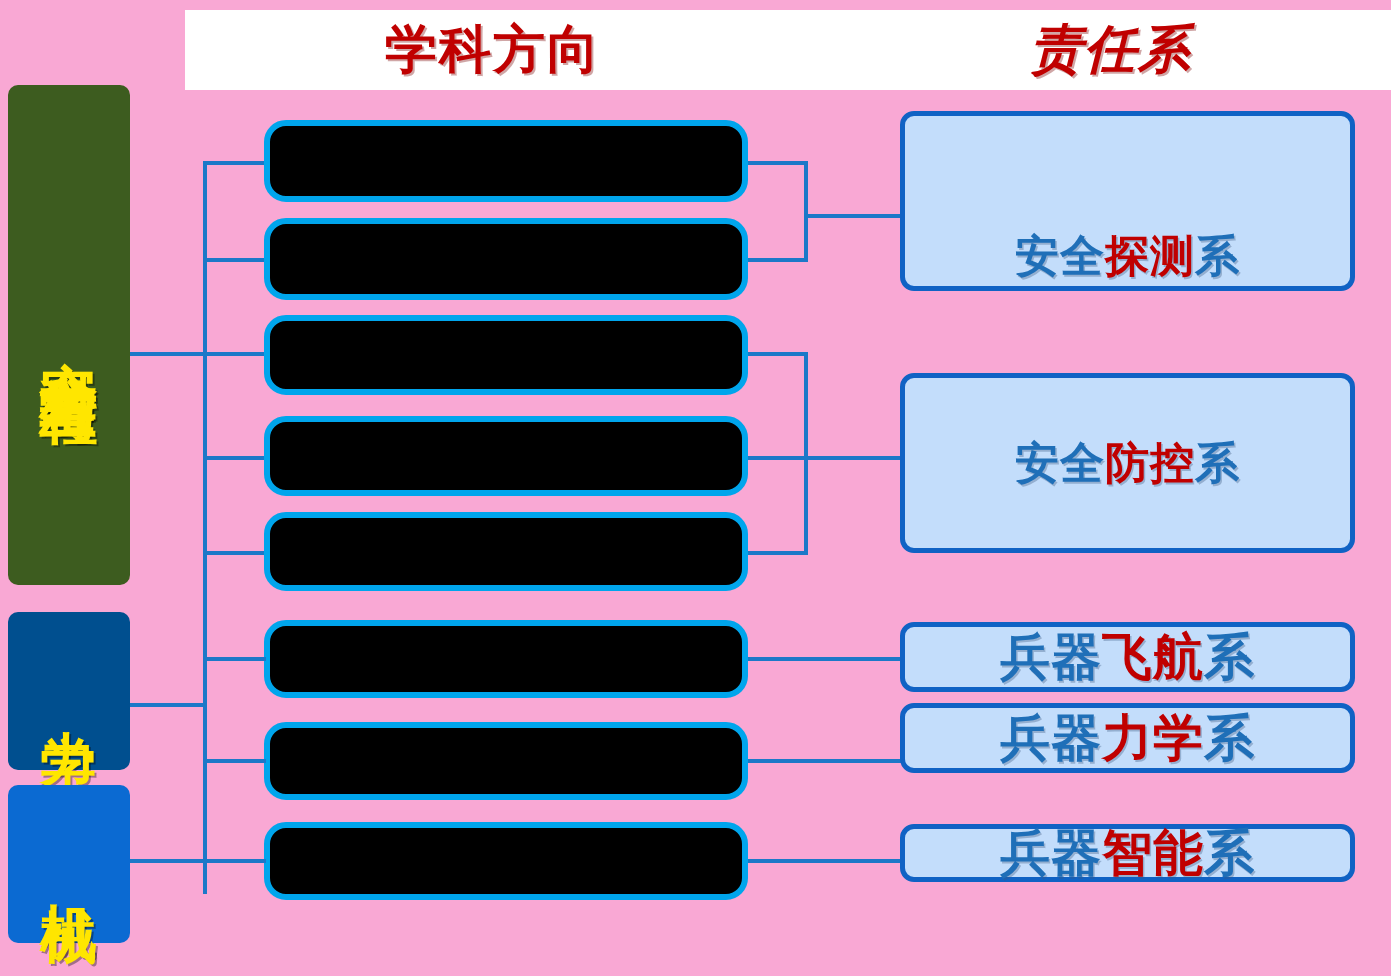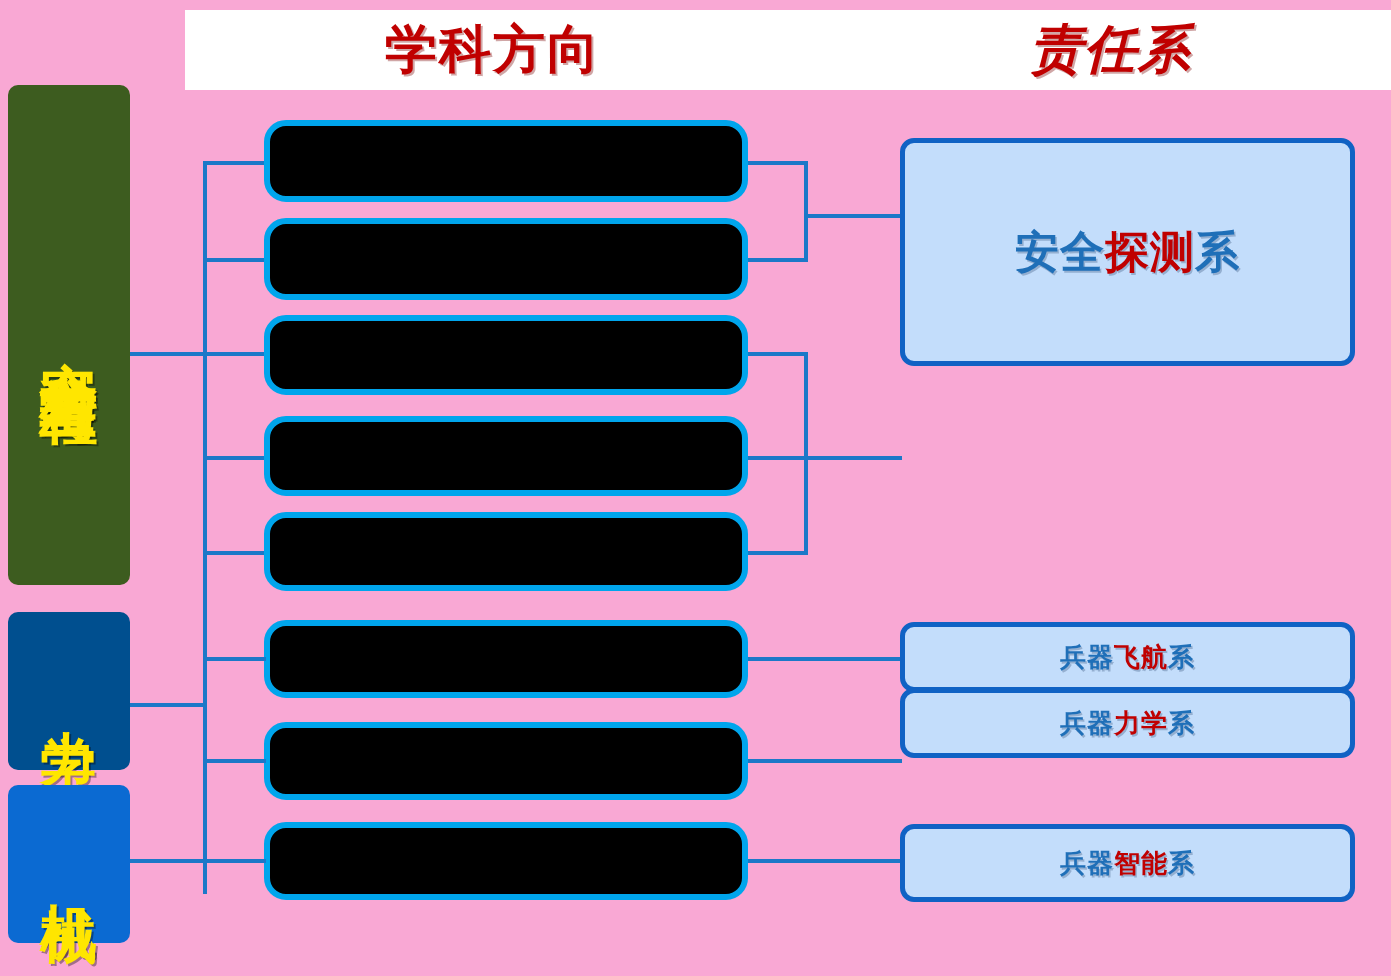--- a/index.html
+++ b/index.html
@@ -64,21 +64,21 @@
     box-sizing:border-box;
     display:flex;align-items:center;justify-content:center;
     white-space:nowrap;
   }
   .dept-label{
     font-weight:bold;
     letter-spacing:1px;
     text-shadow:1.5px 1.5px 0 rgba(60,90,130,.35);
   }
   .dept-big .dept-label{font-size:44px;}
-  .dept-small .dept-label{font-size:26px;}
+  .dept-small .dept-label{font-size:50px;}
   .seg-blue{color:#1f6fb8;}
   .seg-red{color:#c00000;}
 
   
   .hline{position:absolute;height:4px;background:#1c78c8;}
   .vline{position:absolute;width:4px;background:#1c78c8;}
 </style>
 </head>
 <body>
 
@@ -125,30 +125,33 @@
   <div class="vline" style="left:203px;top:657px;height:106px;"></div>
   <div class="hline" style="left:203px;top:657px;width:63px;"></div>
   <div class="hline" style="left:203px;top:759px;width:63px;"></div>
 
   <div class="hline" style="left:130px;top:859px;width:136px;"></div>
 
   <div class="hline" style="left:748px;top:657px;width:154px;"></div>
   <div class="hline" style="left:748px;top:759px;width:154px;"></div>
   <div class="hline" style="left:748px;top:859px;width:154px;"></div>
 
-  <div class="dept-box dept-big" style="top:138px;height:228px;">
+  <div class="dept-box dept-big" style="top:111px;height:180px;align-items:flex-end;">
     <span class="dept-label"><span class="seg-blue">安全</span><span class="seg-red">探测</span><span class="seg-blue">系</span></span>
   </div>
 
+  <div class="dept-box dept-big" style="top:373px;height:180px;">
+    <span class="dept-label"><span class="seg-blue">安全</span><span class="seg-red">防控</span><span class="seg-blue">系</span></span>
+  </div>
 
   <div class="dept-box dept-small" style="top:622px;height:70px;">
     <span class="dept-label"><span class="seg-blue">兵器</span><span class="seg-red">飞航</span><span class="seg-blue">系</span></span>
   </div>
 
-  <div class="dept-box dept-small" style="top:688px;height:70px;">
+  <div class="dept-box dept-small" style="top:703px;height:70px;">
     <span class="dept-label"><span class="seg-blue">兵器</span><span class="seg-red">力学</span><span class="seg-blue">系</span></span>
   </div>
 
-  <div class="dept-box dept-small" style="top:824px;height:78px;text-align:center;">
+  <div class="dept-box dept-small" style="top:824px;height:58px;text-align:center;">
     <span class="dept-label"><span class="seg-blue">兵器</span><span class="seg-red">智能</span><span class="seg-blue">系</span></span>
   </div>
 
 </div>
 
 </body></html>

